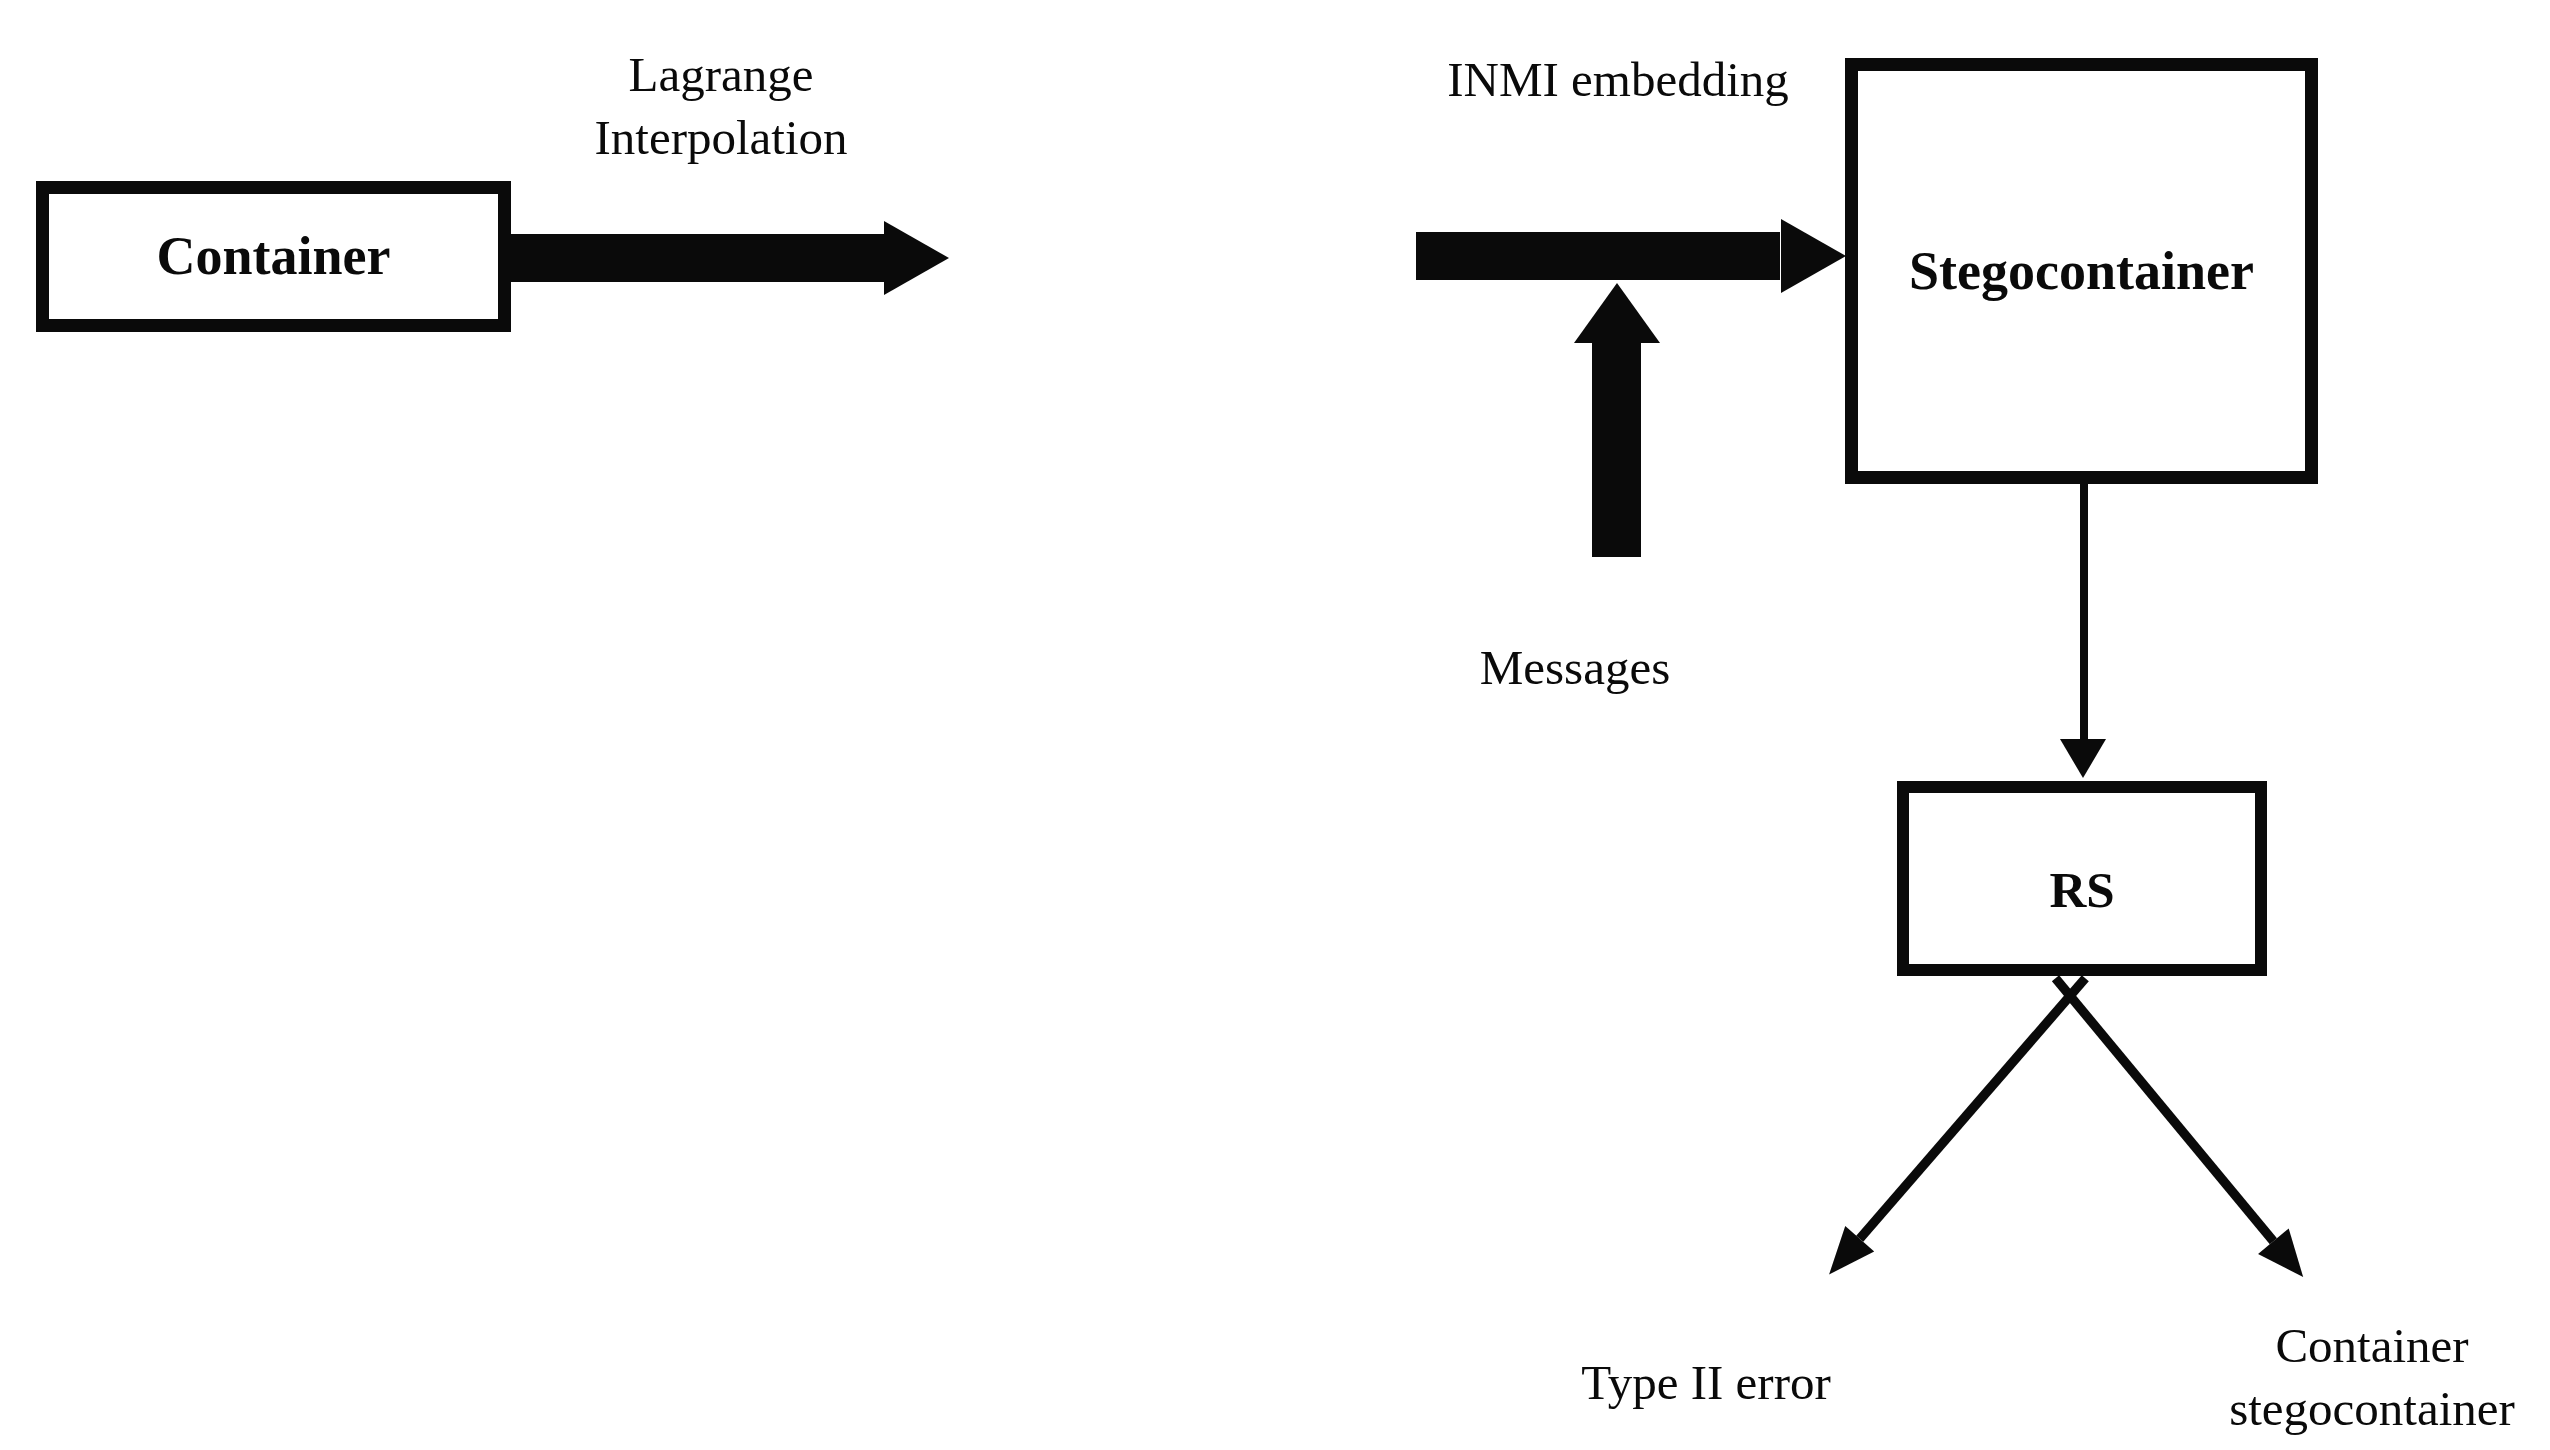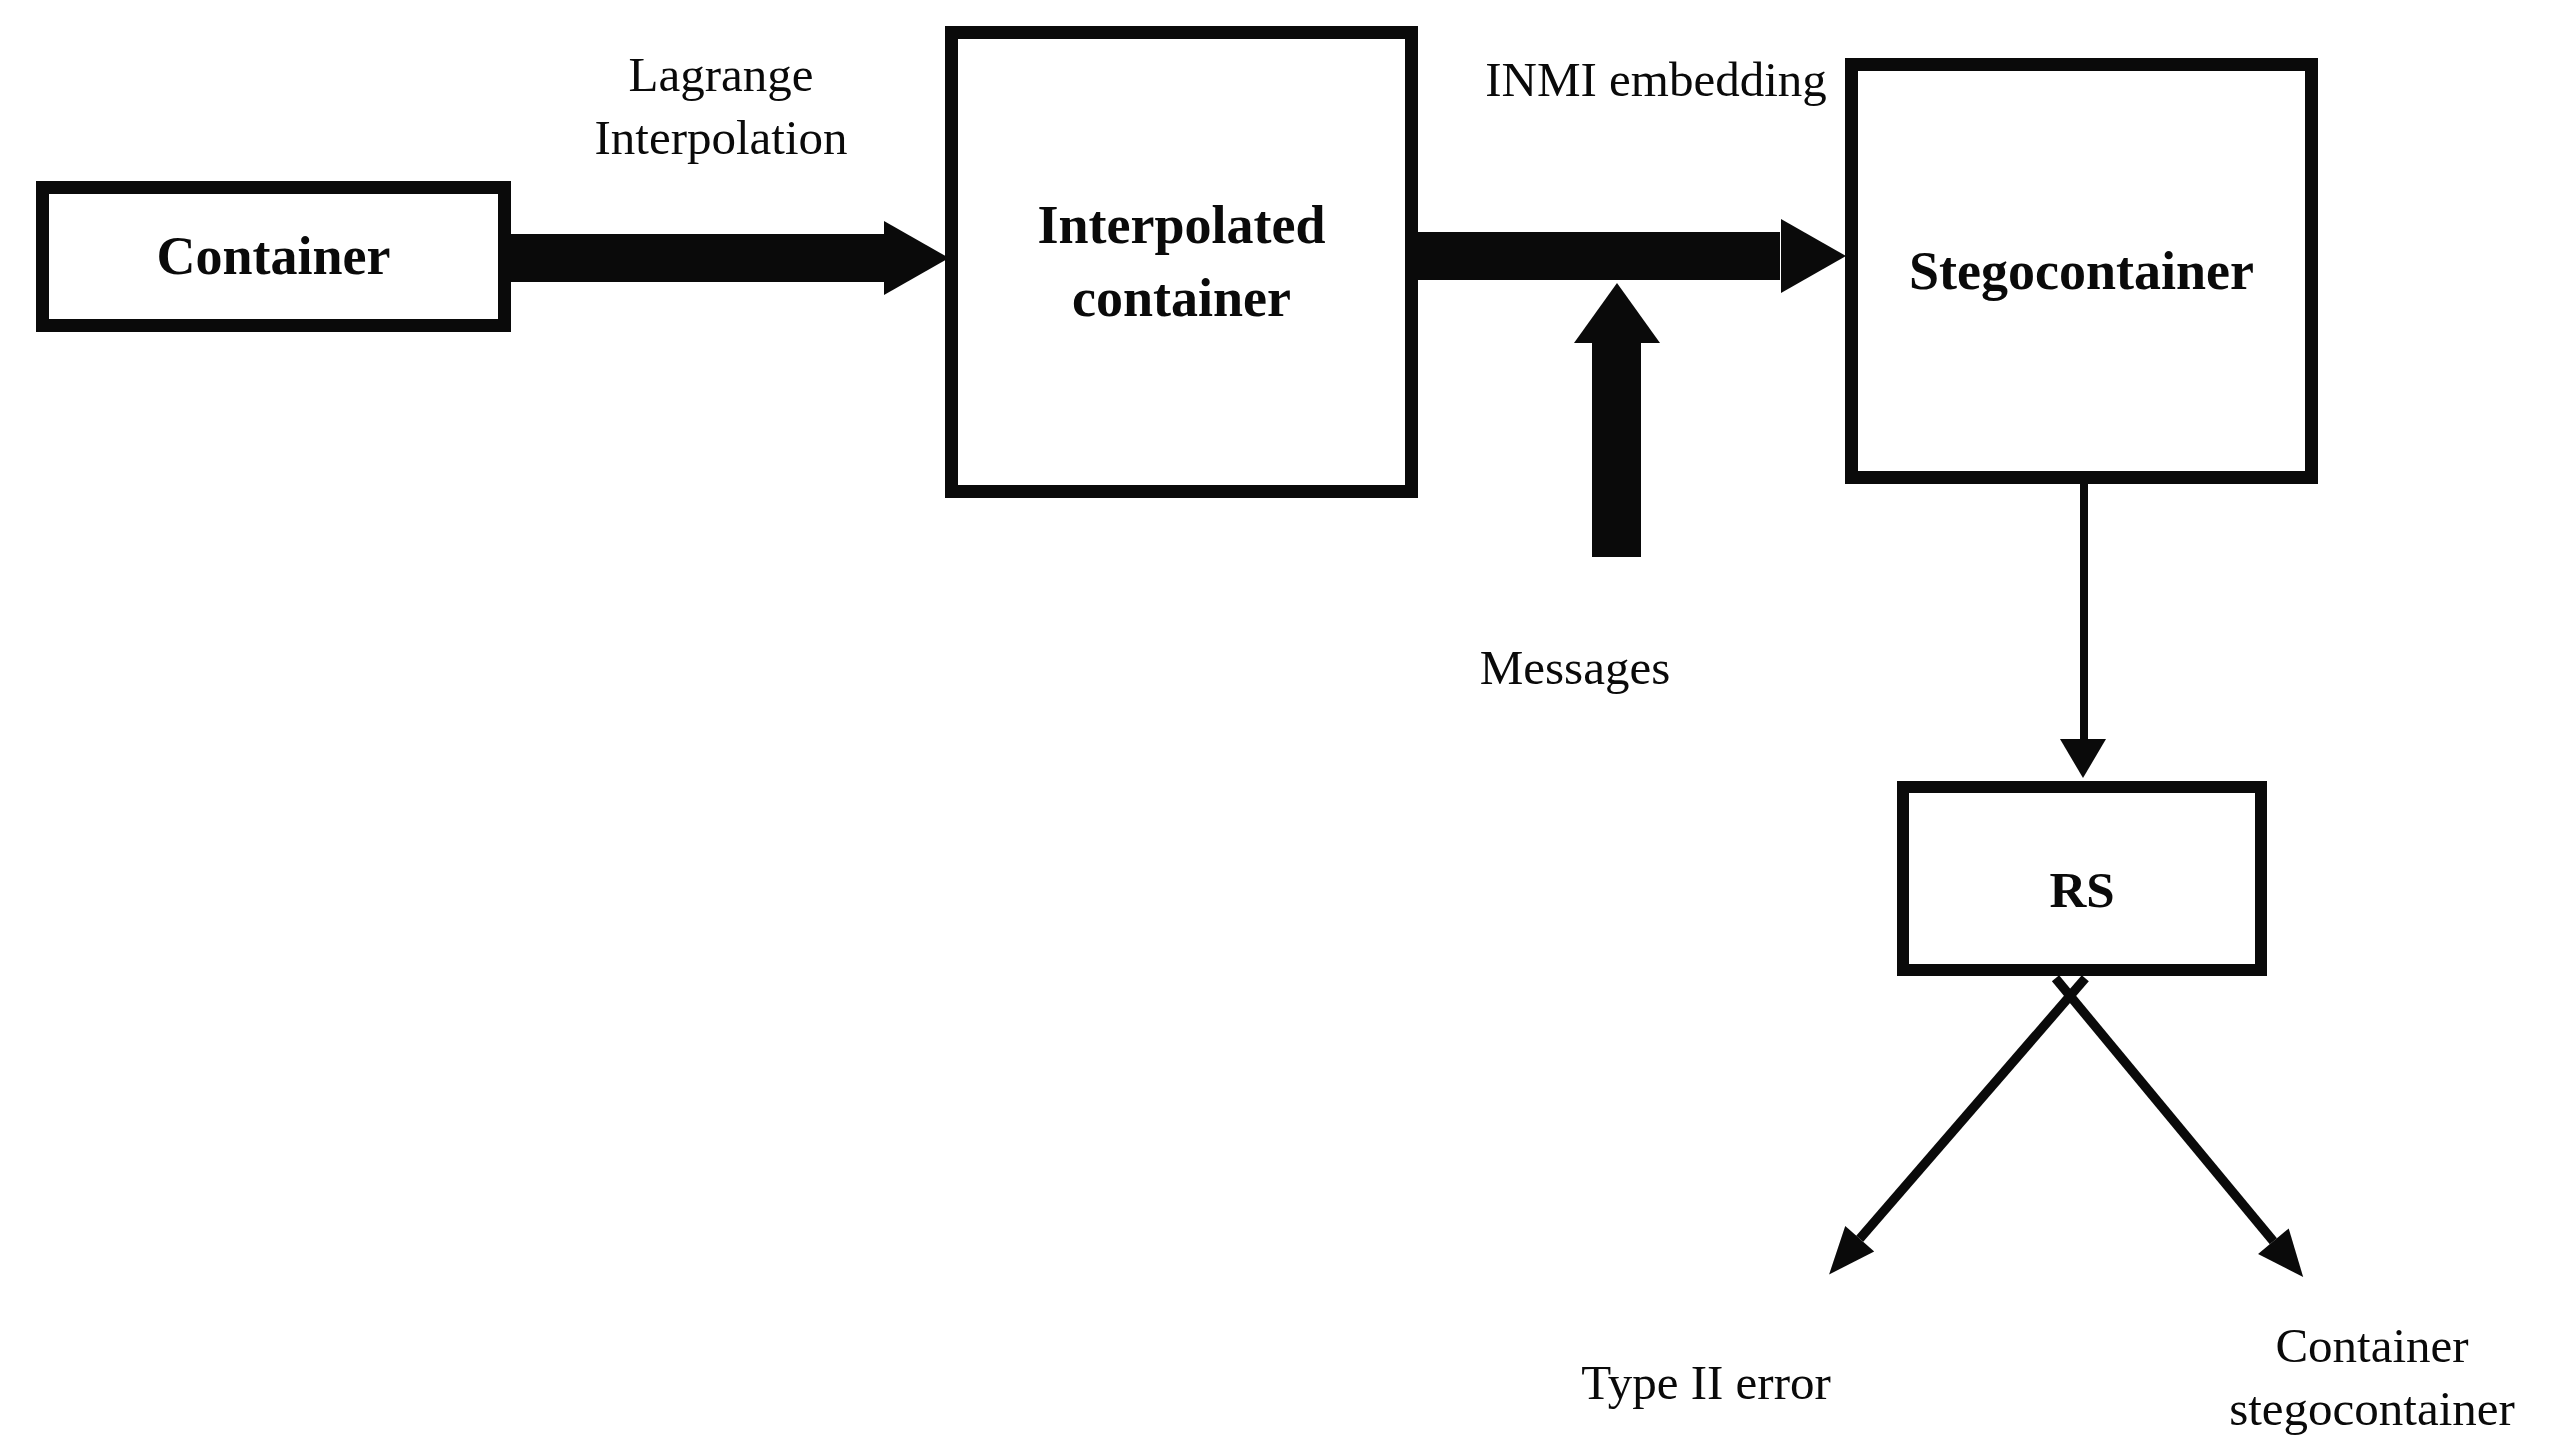--- a/index.html
+++ b/index.html
@@ -63,37 +63,34 @@
 
   .svg-layer { position: absolute; left: 0; top: 0; }
 
   .flabel {
     position: absolute;
     font-size: 49px;
     line-height: 1.28;
     text-align: center;
   }
   #lbl-lagrange  { left: 508px;  top: 44px;   width: 426px; }
-  #lbl-inmi      { left: 1405px; top: 49px;   width: 426px; margin-left: 38px; }
+  #lbl-inmi      { left: 1405px; top: 49px;   width: 426px; }
   #lbl-messages  { left: 1362px; top: 609px;  width: 426px; white-space: nowrap; margin-top: 28px; }
   #lbl-type2     { left: 1493px; top: 1352px; width: 426px; white-space: nowrap; }
   #lbl-detection { left: 2196px; top: 1315px; width: 352px; }
 </style>
 </head>
 <body>
 
 <div class="canvas">
 
   <div class="box" id="box-container">
     <span class="box-label">Container</span>
   </div>
 
-  <div class="box" id="box-interp">
-    <span class="box-label">Interpolated container</span>
-  </div>
 
   <div class="box" id="box-stego">
     <span class="box-label">Stegocontainer</span>
   </div>
 
   <div class="box" id="box-rs">
     <span class="box-label">RS</span>
   </div>
 
   <div class="shaft" id="a1-shaft"></div>

